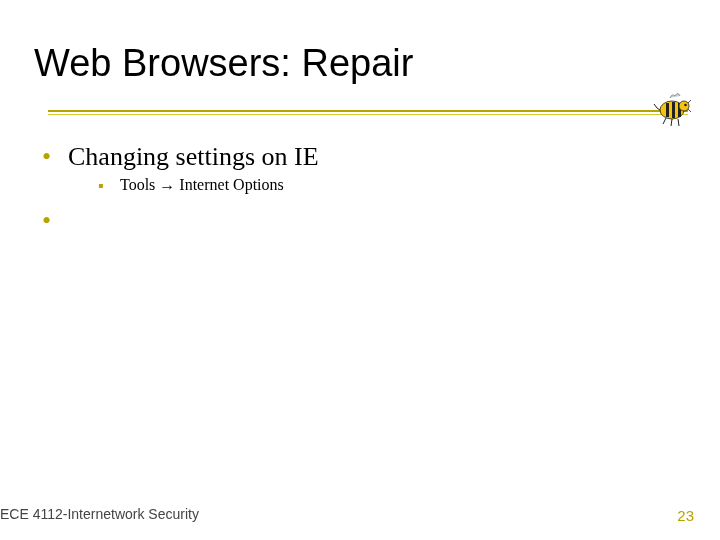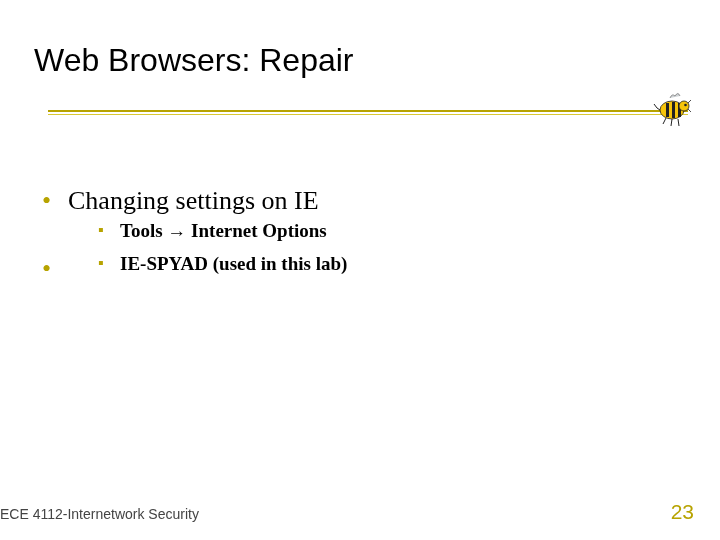--- a/index.html
+++ b/index.html
@@ -17,21 +17,21 @@
     position: relative;
     width: 720px;
     height: 540px;
     box-sizing: border-box;
   }
   .title {
     position: absolute;
     left: 34px;
     top: 42px;
     font-family: "Comic Sans MS", "Comic Sans", cursive, sans-serif;
-    font-size: 32px;
+    font-size: 38px;
     font-weight: 400;
     color: #000;
   }
   .title-underline {
     position: absolute;
     left: 48px;
     top: 110px;
     right: 32px;
     height: 8px;
   }
@@ -52,21 +52,20 @@
     width: 46px;
     height: 40px;
   }
   .content {
     position: absolute;
     left: 38px;
     top: 140px;
     right: 40px;
     font-size: 26px;
     line-height: 1.28;
-    margin-top: 44px;
   }
   ul.level1 {
     list-style: none;
     margin: 0;
     padding: 0;
   }
   ul.level1 > li {
     position: relative;
     padding-left: 30px;
     margin-bottom: 4px;
@@ -77,23 +76,22 @@
     left: 4px;
     top: 0;
     color: #b7a300;
     font-size: 26px;
     line-height: 1.28;
   }
   ul.level2 {
     list-style: none;
     margin: 2px 0 8px 0;
     padding: 0;
-    font-size: 19px;
+    font-size: 16px;
     line-height: 1.3;
-    font-weight: bold;
   }
   ul.level2 > li {
     position: relative;
     padding-left: 52px;
     margin-bottom: 2px;
   }
   ul.level2 > li::before {
     content: "▪";
     position: absolute;
     left: 30px;
@@ -112,21 +110,21 @@
     text-align: left;
     font-family: "Comic Sans MS", "Comic Sans", cursive, sans-serif;
     font-size: 14px;
     color: #444;
   }
   .pagenum {
     position: absolute;
     bottom: 16px;
     right: 26px;
     font-family: "Comic Sans MS", "Comic Sans", cursive, sans-serif;
-    font-size: 21px;
+    font-size: 15px;
     color: #b7a300;
   }
 </style>
 </head>
 <body>
 
 <div class="slide">
 
   <div class="title">Web Browsers: Repair</div>
 
@@ -161,23 +159,20 @@
           <li>
             <span>Tools</span>
             <span class="arrow">→</span>
             <span>Internet Options</span>
           </li>
         </ul>
       </li>
 
       <li>
         <ul class="level2">
-          <li>
-            <span>IE-SPYAD (used in this lab)</span>
-          </li>
         </ul>
       </li>
 
 
     </ul>
   </div>
 
   <div class="footer">ECE 4112-Internetwork Security</div>
   <div class="pagenum">23</div>
 

